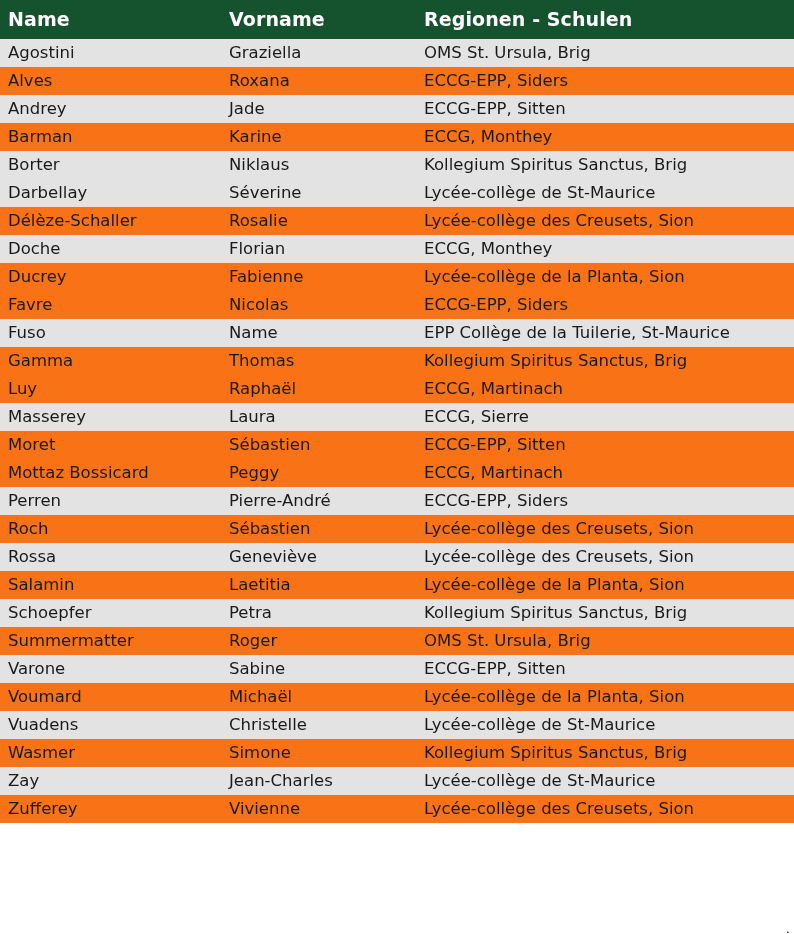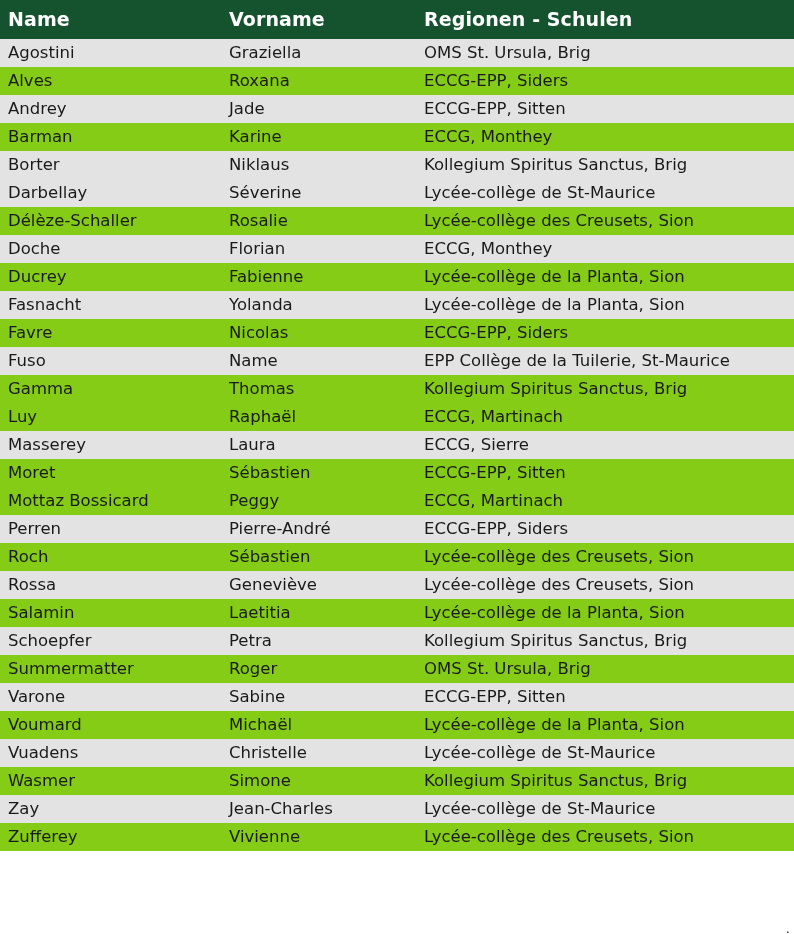--- a/index.html
+++ b/index.html
@@ -42,21 +42,21 @@
   tbody td {
     font-size: 16.5px;
     color: #1a1a1a;
     padding: 3px 0 4px 8px;
     height: 21px;
     vertical-align: middle;
     white-space: nowrap;
     overflow: hidden;
   }
   tbody tr.odd td { background: #e3e3e3; }
-  tbody tr.even td { background: #84cc16; }
+  tbody tr.even td { background: #f97316; }
   .footer-dot {
     position: absolute;
     right: 4px;
     bottom: 2px;
     font-size: 13px;
     color: #1a1a1a;
     line-height: 6px;
   }
 </style>
 </head>
@@ -115,25 +115,20 @@
         <tr class="odd">
           <td>Doche</td>
           <td>Florian</td>
           <td>ECCG, Monthey</td>
         </tr>
         <tr class="even">
           <td>Ducrey</td>
           <td>Fabienne</td>
           <td>Lycée-collège de la Planta, Sion</td>
         </tr>
-        <tr class="odd">
-          <td>Fasnacht</td>
-          <td>Yolanda</td>
-          <td>Lycée-collège de la Planta, Sion</td>
-        </tr>
         <tr class="even">
           <td>Favre</td>
           <td>Nicolas</td>
           <td>ECCG-EPP, Siders</td>
         </tr>
         <tr class="odd">
           <td>Fuso</td>
           <td>Name</td>
           <td>EPP Collège de la Tuilerie, St-Maurice</td>
         </tr>

